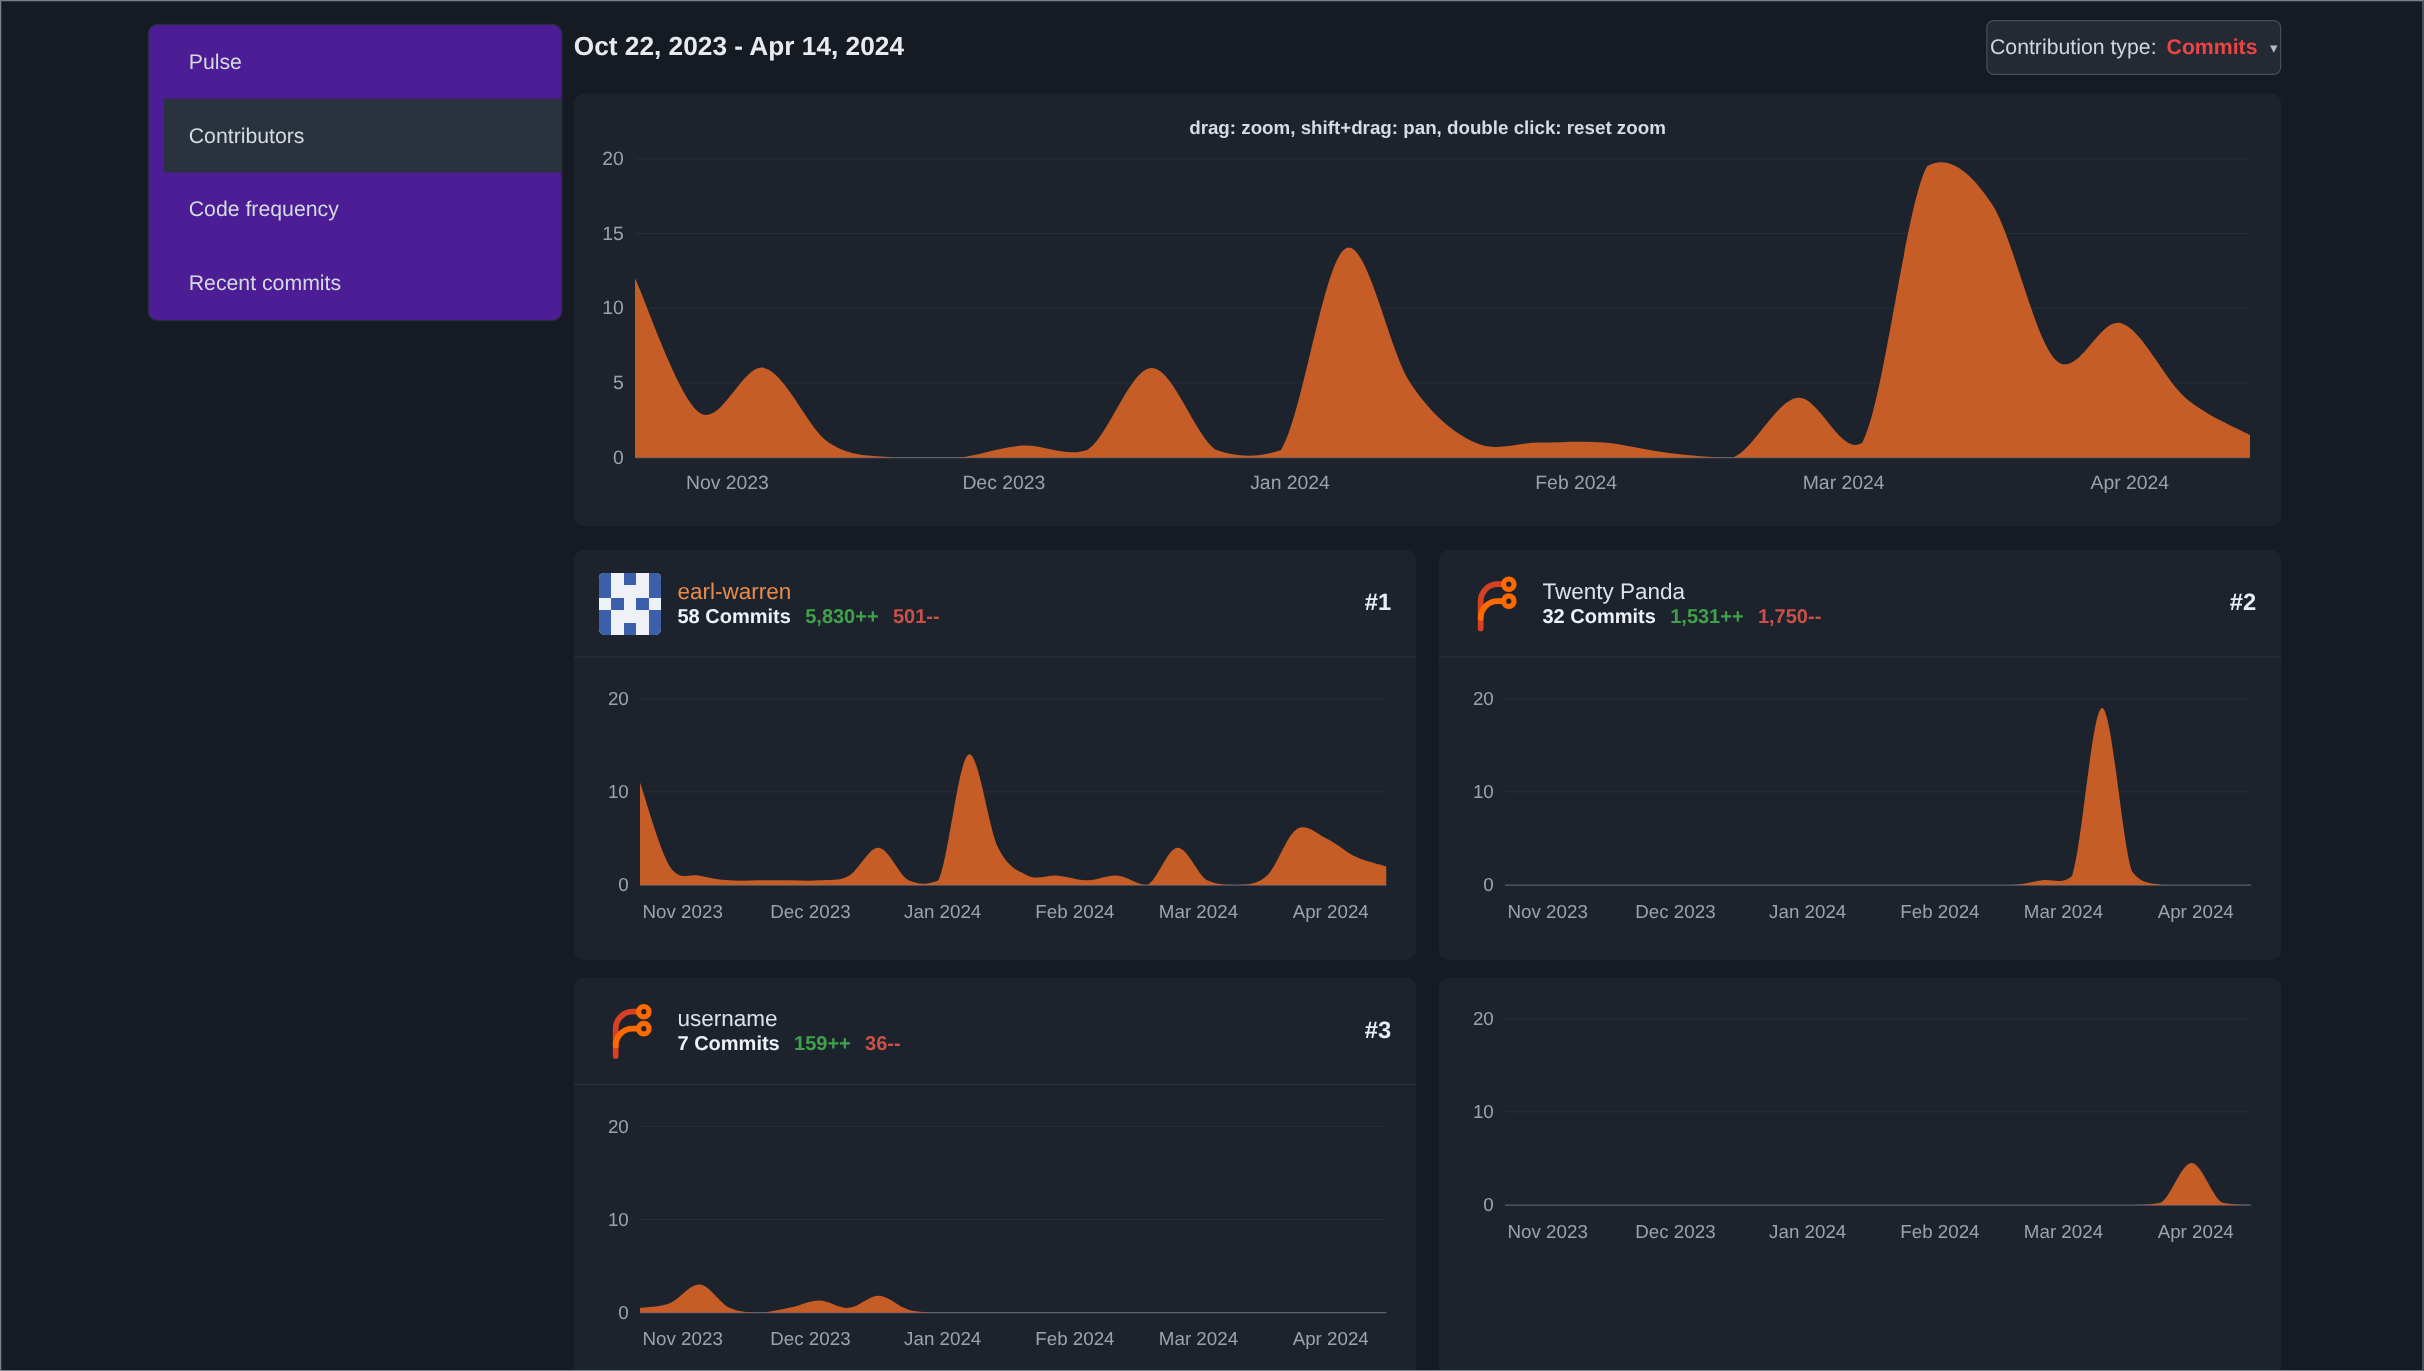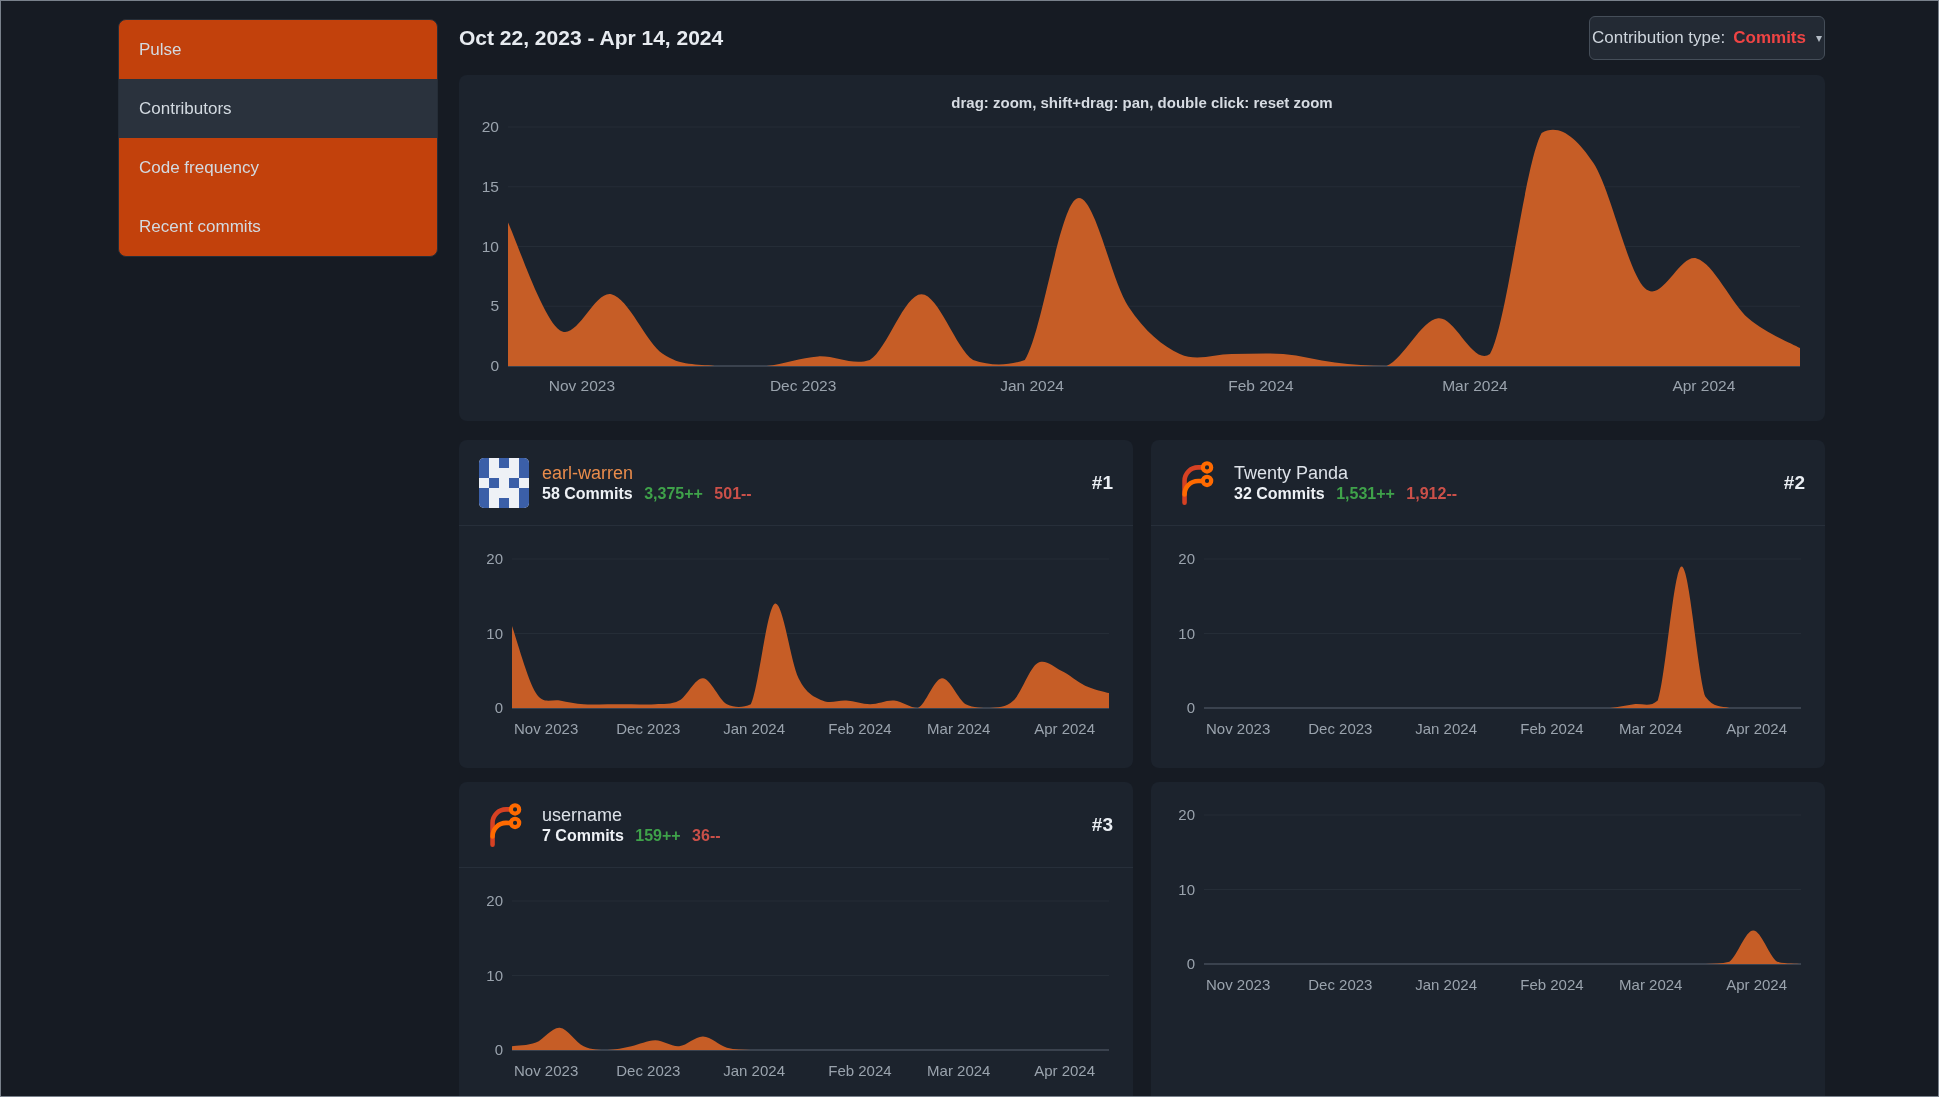--- a/index.html
+++ b/index.html
@@ -2,22 +2,22 @@
 <html><head>
 <meta charset="utf-8">
 <style>
   html,body{margin:0;padding:0;background:#0b0e13;}
   .window{
     position:relative;width:1939px;height:1097px;box-sizing:border-box;
     border:1px solid #79818b;background:#161b23;overflow:hidden;
     font-family:"Liberation Sans",sans-serif;
   }
   
-  .menu{position:absolute;left:117px;top:18px;width:318px;background:#c2410c;
-    border:1px solid #252d37;border-radius:8px;overflow:hidden;}
+  .menu{position:absolute;left:117px;top:18px;width:318px;background:#4c1d95;
+    border:1px solid #252d37;border-radius:8px;overflow:hidden;padding-left:12px;}
   .menu-item{height:59px;line-height:59px;padding:0 20px;font-size:17px;color:#d3dae1;cursor:pointer;}
   .menu-item.active{background:#2a323d;}
   
   .main{position:absolute;left:458px;top:0;width:1366px;}
   .topbar{height:74px;display:flex;align-items:center;justify-content:space-between;}
   .date{font-size:21px;color:#e7ebf0;font-weight:400;}
   .ctype-btn{display:flex;align-items:center;gap:8px;height:44px;padding:0 2px;
     background:#232a34;border:1px solid #454e59;border-radius:6px;color:#ced5dd;
     font-size:17px;cursor:pointer;font-family:inherit;}
   .ctype-btn b{color:#ef4444;}
@@ -105,21 +105,21 @@
               <rect x="4" y="3" width="1" height="1"></rect>
                 <rect x="0" y="4" width="1" height="1"></rect>
               <rect x="2" y="4" width="1" height="1"></rect>
                 <rect x="4" y="4" width="1" height="1"></rect>
             </g>
           </svg>
           <div class="cinfo">
             <a class="cname link" href="#">earl-warren</a>
             <div class="cstats">
               <span>58 Commits</span>
-              <span class="add">3,375++</span>
+              <span class="add">5,830++</span>
               <span class="del">501--</span>
             </div>
           </div>
           <span class="rank">#1</span>
         </header>
         <svg width="674" height="238" viewBox="0 0 674 238">
             <line x1="53" y1="182" x2="650" y2="182" stroke="#596270" stroke-width="1"></line>
             <text x="44" y="187" text-anchor="end" fill="#9aa3ad" font-size="15">0</text>
             <line x1="53" y1="107.5" x2="650" y2="107.5" stroke="#252d37" stroke-width="1"></line>
             <text x="44" y="112.5" text-anchor="end" fill="#9aa3ad" font-size="15">10</text>
@@ -141,21 +141,21 @@
             <path d="M6.5 21.5 V11 a6.5 6.5 0 0 1 6.5 -6.5 h1.8" stroke="#d64123" stroke-width="2.2" stroke-linecap="round"></path>
             <path d="M6.5 17.5 a6.5 6.5 0 0 1 6.5 -6.5 h1.8" stroke="#ff6a00" stroke-width="2.2" stroke-linecap="round"></path>
             <circle cx="17.3" cy="4.5" r="2" stroke="#ff6a00" stroke-width="2"></circle>
             <circle cx="17.3" cy="11" r="2" stroke="#ff6a00" stroke-width="2"></circle>
           </svg>
           <div class="cinfo">
             <span class="cname">Twenty Panda</span>
             <div class="cstats">
               <span>32 Commits</span>
               <span class="add">1,531++</span>
-              <span class="del">1,912--</span>
+              <span class="del">1,750--</span>
             </div>
           </div>
           <span class="rank">#2</span>
         </header>
         <svg width="674" height="238" viewBox="0 0 674 238">
             <line x1="53" y1="182" x2="650" y2="182" stroke="#596270" stroke-width="1"></line>
             <text x="44" y="187" text-anchor="end" fill="#9aa3ad" font-size="15">0</text>
             <line x1="53" y1="107.5" x2="650" y2="107.5" stroke="#252d37" stroke-width="1"></line>
             <text x="44" y="112.5" text-anchor="end" fill="#9aa3ad" font-size="15">10</text>
             <line x1="53" y1="33" x2="650" y2="33" stroke="#252d37" stroke-width="1"></line>

